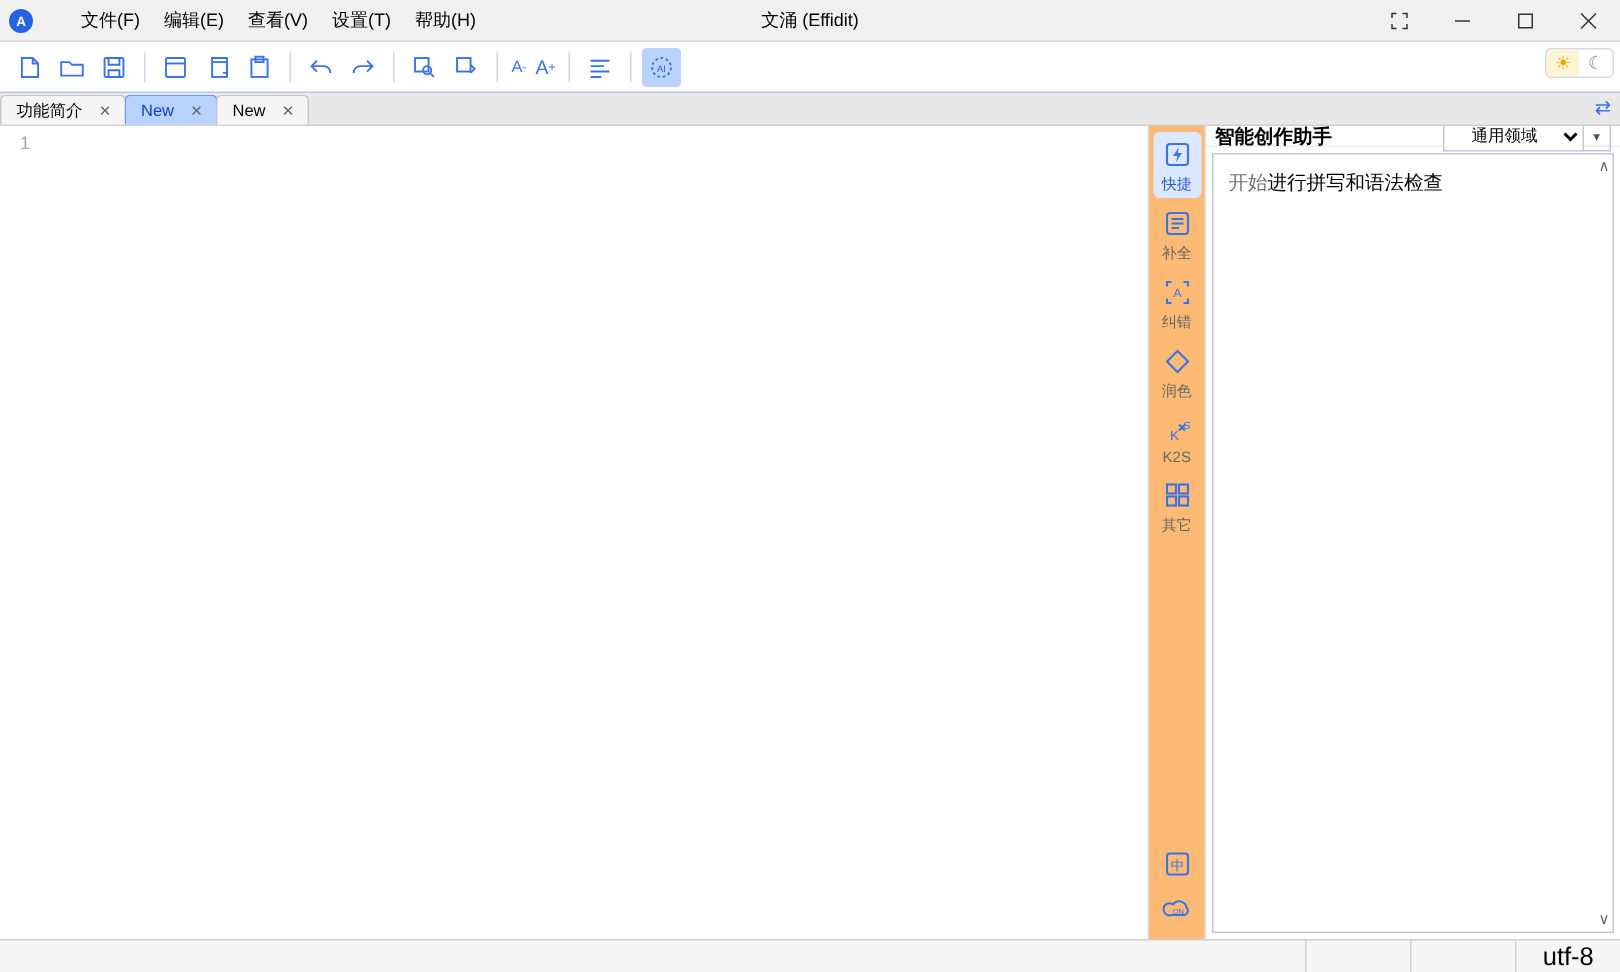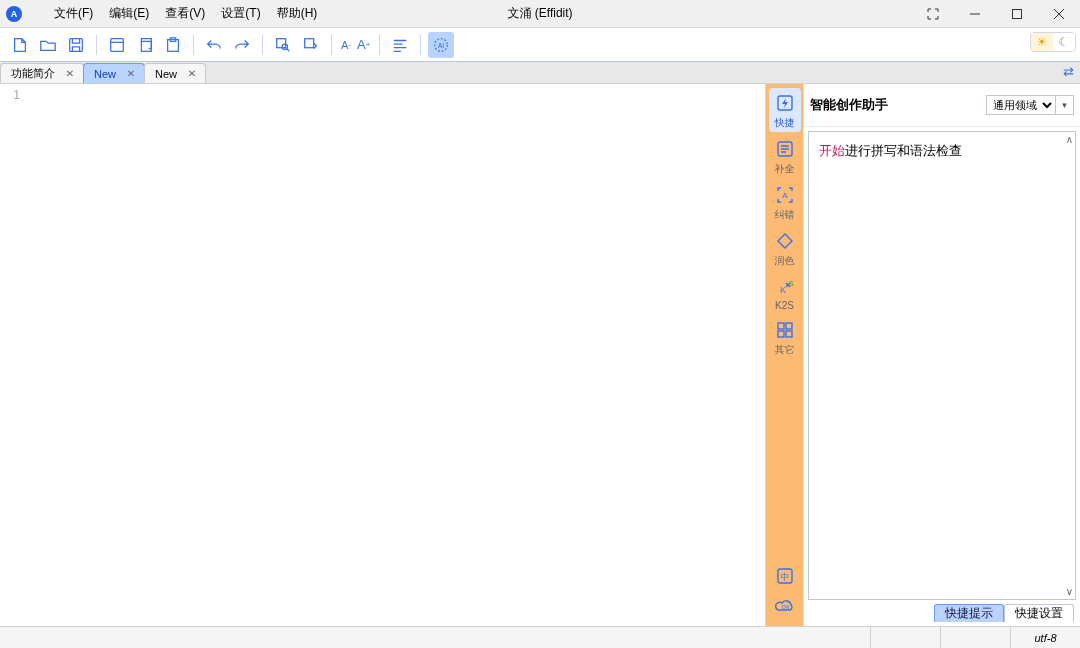--- a/index.html
+++ b/index.html
@@ -42,34 +42,34 @@
   .rail-btn .ricon svg { width:20px; height:20px; stroke:#3a72e8; fill:none; stroke-width:1.4;}
   .rail-btn .rlabel { font-size:10px; color:#666; margin-top:2px;}
   .rail-btn.active { background:#dbe8ff;}
   .rail-btn.active .rlabel { color:#2a5bd6;}
   .rail-spacer { flex:1;}
   .rail-bottom { display:flex; flex-direction:column; align-items:center; gap:6px; padding-bottom:8px;}
   .rail-bottom .rbicon { width:24px; height:24px; display:flex; align-items:center; justify-content:center;}
   .rail-bottom svg { width:20px; height:20px; stroke:#3a72e8; fill:none; stroke-width:1.4;}
   
   .assistant { flex:0 0 276px; background:#fff; display:flex; flex-direction:column;}
-  .assist-head { height:43px; display:flex; align-items:center; padding:0 6px; border-bottom:1px solid #eee;}
+  .assist-head { height:14px; display:flex; align-items:center; padding:0 6px; border-bottom:1px solid #eee;}
   .assist-head .at { font-weight:bold; font-size:13px;}
-  .assist-head .dsel { margin-left:auto; height:20px; border:1px solid #c0c8d8; font-size:11px; padding:0 2px; background:#fff;}
+  .assist-head .dsel { margin-left:auto; height:20px; border:1px solid #c0c8d8; font-size:11px; padding:0 14px; background:#fff;}
   .assist-head .ddrop { width:18px; height:20px; border:1px solid #c0c8d8; border-left:none; display:flex;align-items:center;justify-content:center; font-size:9px;color:#555;}
   .assist-body { flex:1; border:1px solid #c0c8d8; margin:4px; padding:10px; font-size:13px; position:relative; overflow:auto;}
   .assist-body .scroll-up { position:absolute; right:2px; top:2px; font-size:10px; color:#666;}
   .assist-body .scroll-dn { position:absolute; right:2px; bottom:2px; font-size:10px; color:#666;}
   .assist-body p { margin-bottom:18px;}
-  .linkish { color:#be185d; }
+  .linkish { color:#737373; }
   .assist-tabs { height:22px; display:flex; justify-content:flex-end; padding-right:6px; gap:0;}
   .assist-tab { border:1px solid #c0c8d8; padding:0 10px; font-size:12px; height:18px; line-height:16px; background:#fff; border-bottom:none; border-radius:3px 3px 0 0;}
   .assist-tab.active { background:#b8d3ff; border-color:#6a9cf5; color:#114;}
   
-  .statusbar { height:22px; background:#f5f5f5; border-top:1px solid #d0d0d0; display:flex; align-items:center; font-size:11px;font-style:italic;}
+  .statusbar { height:22px; background:#f5f5f5; border-top:1px solid #d0d0d0; display:flex; align-items:center; font-size:17px;}
   .status-cells { margin-left:auto; display:flex; height:100%;}
   .scell { border-left:1px solid #d0d0d0; padding:0 8px; display:flex; align-items:center; min-width:70px; justify-content:center;}
 </style>
 </head>
 <body>
 
 <div class="titlebar">
   <div class="app-logo">
       <span>A</span>
     </div>
@@ -308,24 +308,20 @@
       </select>
       <div class="ddrop">▾</div>
     </div>
     <div class="assist-body">
       <span class="scroll-up">∧</span>
       <p>
         <span class="linkish">开始</span><span>进行拼写和语法检查</span>
       </p>
       <span class="scroll-dn">∨</span>
     </div>
-    <div class="assist-tabs">
-      <div class="assist-tab active">快捷提示</div>
-      <div class="assist-tab">快捷设置</div>
-    </div>
   </div>
 </div>
 
 <div class="statusbar">
   <div class="status-cells">
     <div class="scell"></div>
     <div class="scell"></div>
     <div class="scell">utf-8</div>
   </div>
 </div>

